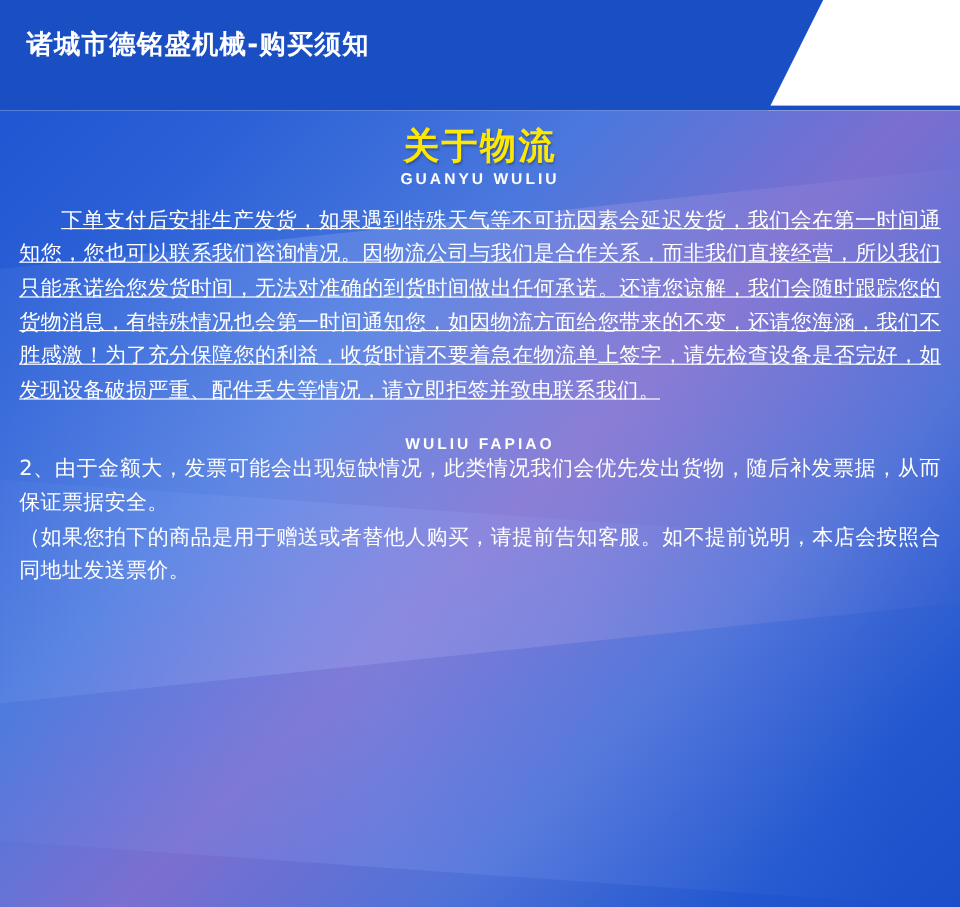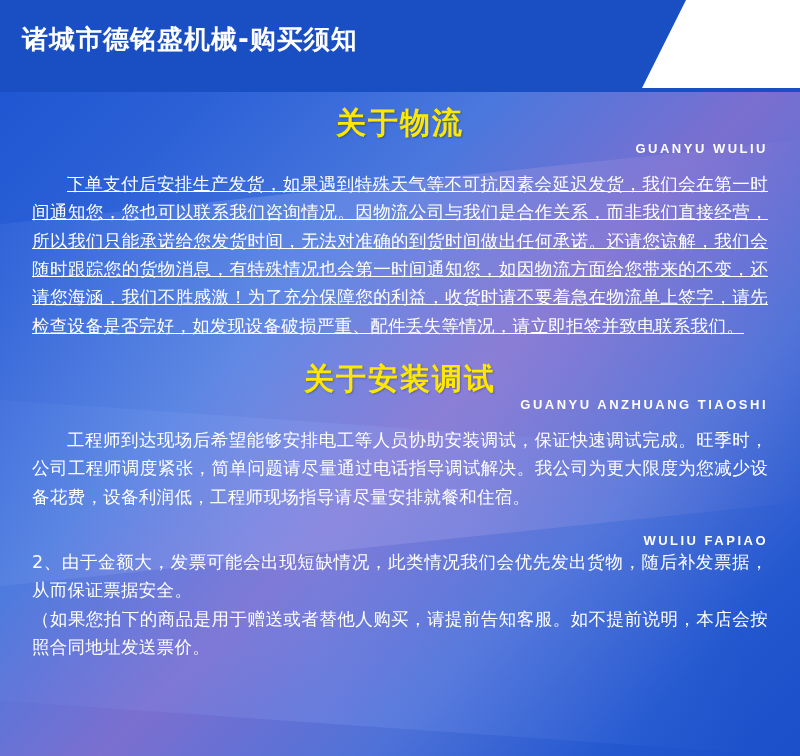--- a/index.html
+++ b/index.html
@@ -75,55 +75,55 @@
     height: 0;
     border-top: 92px solid #1a4fc4;
     border-left: 40px solid transparent;
     opacity: 0.0;
   }
   .header-title {
     position: absolute;
     left: 22px;
     top: 22px;
     color: #ffffff;
-    font-size: 26px;
+    font-size: 22px;
     font-weight: bold;
     letter-spacing: 1px;
     font-family: "DejaVu Sans", "Liberation Sans", sans-serif;
     white-space: nowrap;
   }
   .header-underline {
     position: absolute;
     left: 0;
     top: 88px;
     width: 800px;
     height: 4px;
     background: #1a4fc4;
   }
 
   
   .content {
     position: relative;
-    padding: 0 32px;
+    padding: 0 16px;
   }
   .section {
     position: relative;
   }
   .sec-title {
     text-align: center;
     color: #ffe800;
     font-size: 30px;
     font-weight: bold;
     font-family: "DejaVu Sans", "Liberation Sans", sans-serif;
     letter-spacing: 2px;
     text-shadow: 1px 1px 2px rgba(0,0,0,0.25);
     line-height: 1.1;
   }
   .sec-sub {
-    text-align: right;
+    text-align: center;
     color: #ffffff;
     font-size: 13px;
     font-weight: bold;
     letter-spacing: 2.5px;
     font-family: "Liberation Sans", sans-serif;
     margin-top: 2px;
   }
   .body-text {
     color: #ffffff;
     font-size: 17.5px;
@@ -159,25 +159,20 @@
   <div class="sheen2"></div>
 
   <div class="content">
 
     <div class="section s1">
       <div class="sec-title">关于物流</div>
       <div class="sec-sub">GUANYU WULIU</div>
       <div class="body-text indent s1-body">下单支付后安排生产发货，如果遇到特殊天气等不可抗因素会延迟发货，我们会在第一时间通知您，您也可以联系我们咨询情况。因物流公司与我们是合作关系，而非我们直接经营，所以我们只能承诺给您发货时间，无法对准确的到货时间做出任何承诺。还请您谅解，我们会随时跟踪您的货物消息，有特殊情况也会第一时间通知您，如因物流方面给您带来的不变，还请您海涵，我们不胜感激！为了充分保障您的利益，收货时请不要着急在物流单上签字，请先检查设备是否完好，如发现设备破损严重、配件丢失等情况，请立即拒签并致电联系我们。</div>
     </div>
 
-    <div class="section s2">
-      <div class="sec-title">关于安装调试</div>
-      <div class="sec-sub">GUANYU ANZHUANG TIAOSHI</div>
-      <div class="body-text indent s2-body">工程师到达现场后希望能够安排电工等人员协助安装调试，保证快速调试完成。旺季时，公司工程师调度紧张，简单问题请尽量通过电话指导调试解决。我公司为更大限度为您减少设备花费，设备利润低，工程师现场指导请尽量安排就餐和住宿。</div>
-    </div>
 
     <div class="section s3">
       <div class="sec-sub">WULIU FAPIAO</div>
       <div class="body-text line">2、由于金额大，发票可能会出现短缺情况，此类情况我们会优先发出货物，随后补发票据，从而保证票据安全。</div>
       <div class="body-text line">（如果您拍下的商品是用于赠送或者替他人购买，请提前告知客服。如不提前说明，本店会按照合同地址发送票价。</div>
     </div>
 
   </div>
 </div>
 

